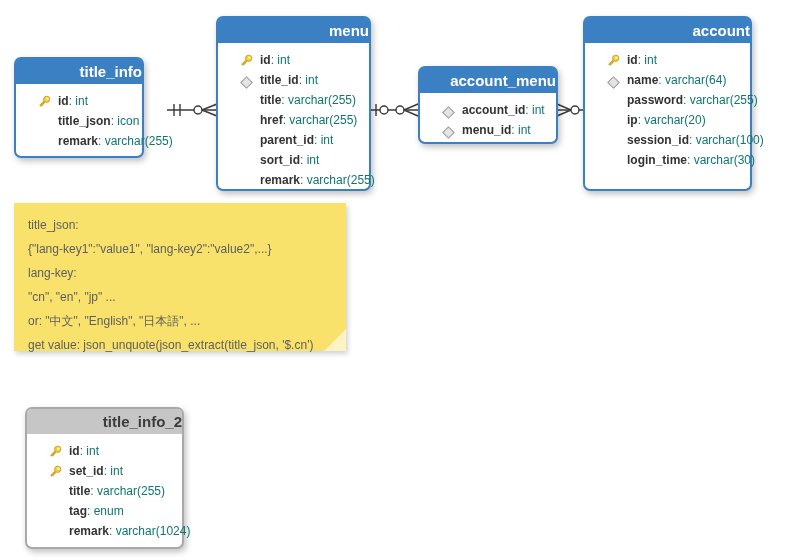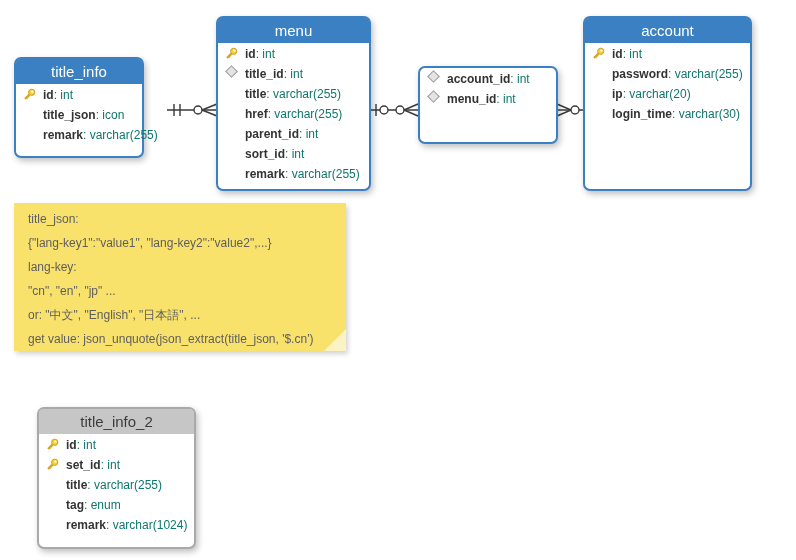--- a/index.html
+++ b/index.html
@@ -1,33 +1,33 @@
 <!DOCTYPE html>
 <html><head>
 <meta charset="utf-8">
 <style>
   html,body{margin:0;padding:0;background:#fff;}
   .canvas{position:relative;width:796px;height:560px;background:#ffffff;overflow:hidden;
           font-family:"Liberation Sans", sans-serif;}
   svg.rels{position:absolute;left:0;top:0;z-index:1;}
   .table{position:absolute;z-index:2;background:#ffffff;border:2px solid #3b80c2;border-radius:7px;
          box-shadow:2px 3px 6px rgba(0,0,0,0.25);box-sizing:border-box;}
-  .table .hdr{background:#3b80c2;color:#ffffff;font-weight:normal;font-size:15px;text-align:center;
+  .table .hdr{background:#3b80c2;color:#ffffff;font-weight:bold;font-size:15px;text-align:right;
               height:25px;line-height:25px;border-radius:4px 4px 0 0;}
-  .table.gray{border-color:#a9a9a9;margin-left:12px;}
+  .table.gray{border-color:#a9a9a9;}
   .table.gray .hdr{background:#c6c6c6;color:#3c3c3c;}
   .tbody{padding-top:4px;}
-  .row{height:20px;display:flex;align-items:flex-start;padding-left:7px;font-size:12px;white-space:nowrap;}
+  .row{height:20px;display:flex;align-items:flex-end;padding-left:22px;font-size:12px;white-space:nowrap;}
   .icell{width:20px;display:flex;align-items:center;justify-content:flex-start;flex:0 0 20px;}
   .fname{color:#333333;font-weight:bold;}
   .ftype{color:#0f766e;}
   .diamond{width:7px;height:7px;background:#e4e4e4;border:1px solid #9b9b9b;transform:rotate(45deg);
            display:block;margin-left:2px;}
   .note{position:absolute;z-index:2;left:14px;top:203px;width:332px;height:148px;background:#f9e26c;
-        box-shadow:2px 3px 5px rgba(0,0,0,0.18);box-sizing:border-box;padding:4px 14px;
+        box-shadow:2px 3px 5px rgba(0,0,0,0.18);box-sizing:border-box;padding:10px 14px;
         font-size:12px;color:#5e5e5e;}
   .note .nline{height:24px;line-height:24px;white-space:nowrap;overflow:hidden;}
   .note-fold{position:absolute;right:0;bottom:0;width:22px;height:22px;background:#fcf3c4;
              clip-path:polygon(100% 0, 0 100%, 100% 100%);}
   
   #t-title_info   {left:14px;  top:57px;  width:130px; height:101px;}
   #t-menu         {left:216px; top:16px;  width:155px; height:175px;}
   #t-account_menu {left:418px; top:66px;  width:140px; height:78px;}
   #t-account      {left:583px; top:16px;  width:169px; height:175px;}
   #t-title_info_2 {left:25px;  top:407px; width:159px; height:142px;}
@@ -131,20 +131,21 @@
       </div>
       <div class="row">
         <span class="icell"></span>
         <span class="fname">remark</span>
           <span class="ftype">: varchar(255)</span>
       </div>
     </div>
   </div>
 
   <div class="table" id="t-account_menu">
+    <div class="hdr">account_menu</div>
     <div class="tbody">
       <div class="row">
         <span class="icell">
             <span class="diamond"></span>
           </span>
         <span class="fname">account_id</span>
           <span class="ftype">: int</span>
       </div>
       <div class="row">
         <span class="icell">
@@ -165,28 +166,40 @@
               <path d="M2 11 L6.4 6.6" stroke="#d9a520" stroke-width="2.2"></path>
               <path d="M3.2 9.6 L4.5 10.9 M4.8 8 L6.1 9.3" stroke="#d9a520" stroke-width="1.3"></path>
               <circle cx="8.7" cy="4.3" r="3.1" fill="#f7cf3a" stroke="#cf9f1e"></circle>
               <circle cx="9.4" cy="3.6" r="1.2" fill="#fffbe8"></circle>
             </svg>
           </span>
         <span class="fname">id</span>
           <span class="ftype">: int</span>
       </div>
       <div class="row">
+        <span class="icell">
+            <span class="diamond"></span>
+          </span>
+        <span class="fname">name</span>
+          <span class="ftype">: varchar(64)</span>
+      </div>
+      <div class="row">
         <span class="icell"></span>
         <span class="fname">password</span>
           <span class="ftype">: varchar(255)</span>
       </div>
       <div class="row">
         <span class="icell"></span>
         <span class="fname">ip</span>
           <span class="ftype">: varchar(20)</span>
+      </div>
+      <div class="row">
+        <span class="icell"></span>
+        <span class="fname">session_id</span>
+          <span class="ftype">: varchar(100)</span>
       </div>
       <div class="row">
         <span class="icell"></span>
         <span class="fname">login_time</span>
           <span class="ftype">: varchar(30)</span>
       </div>
     </div>
   </div>
 
   <div class="note">

